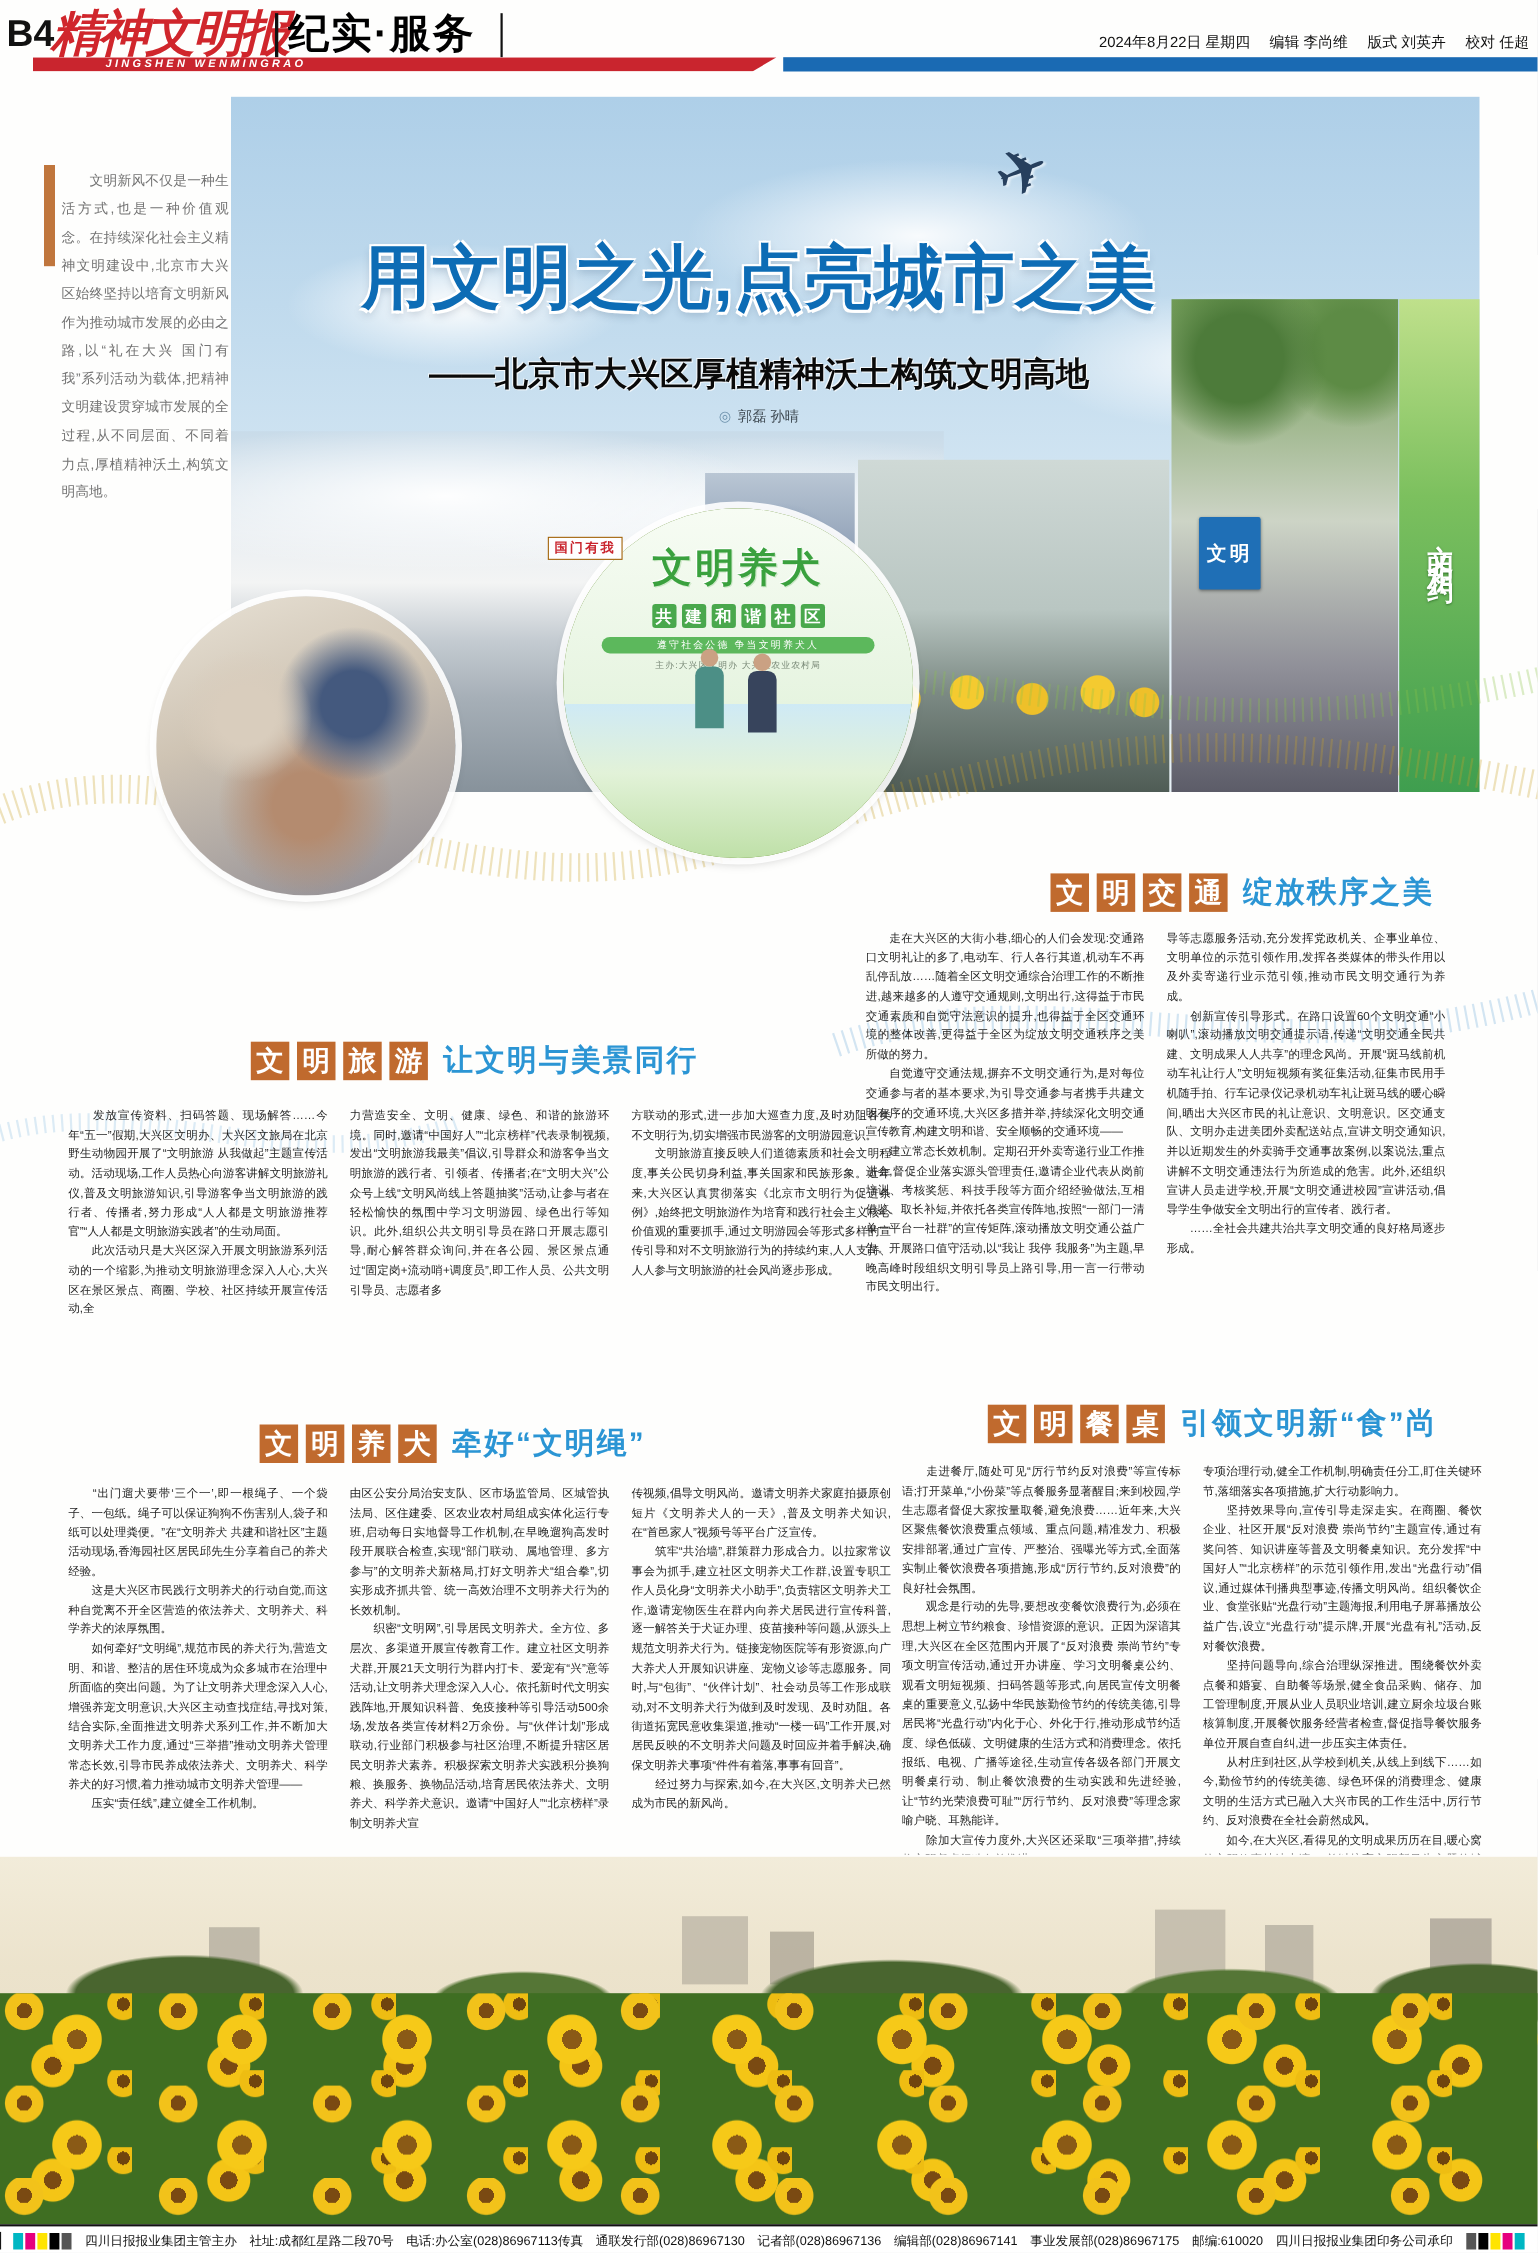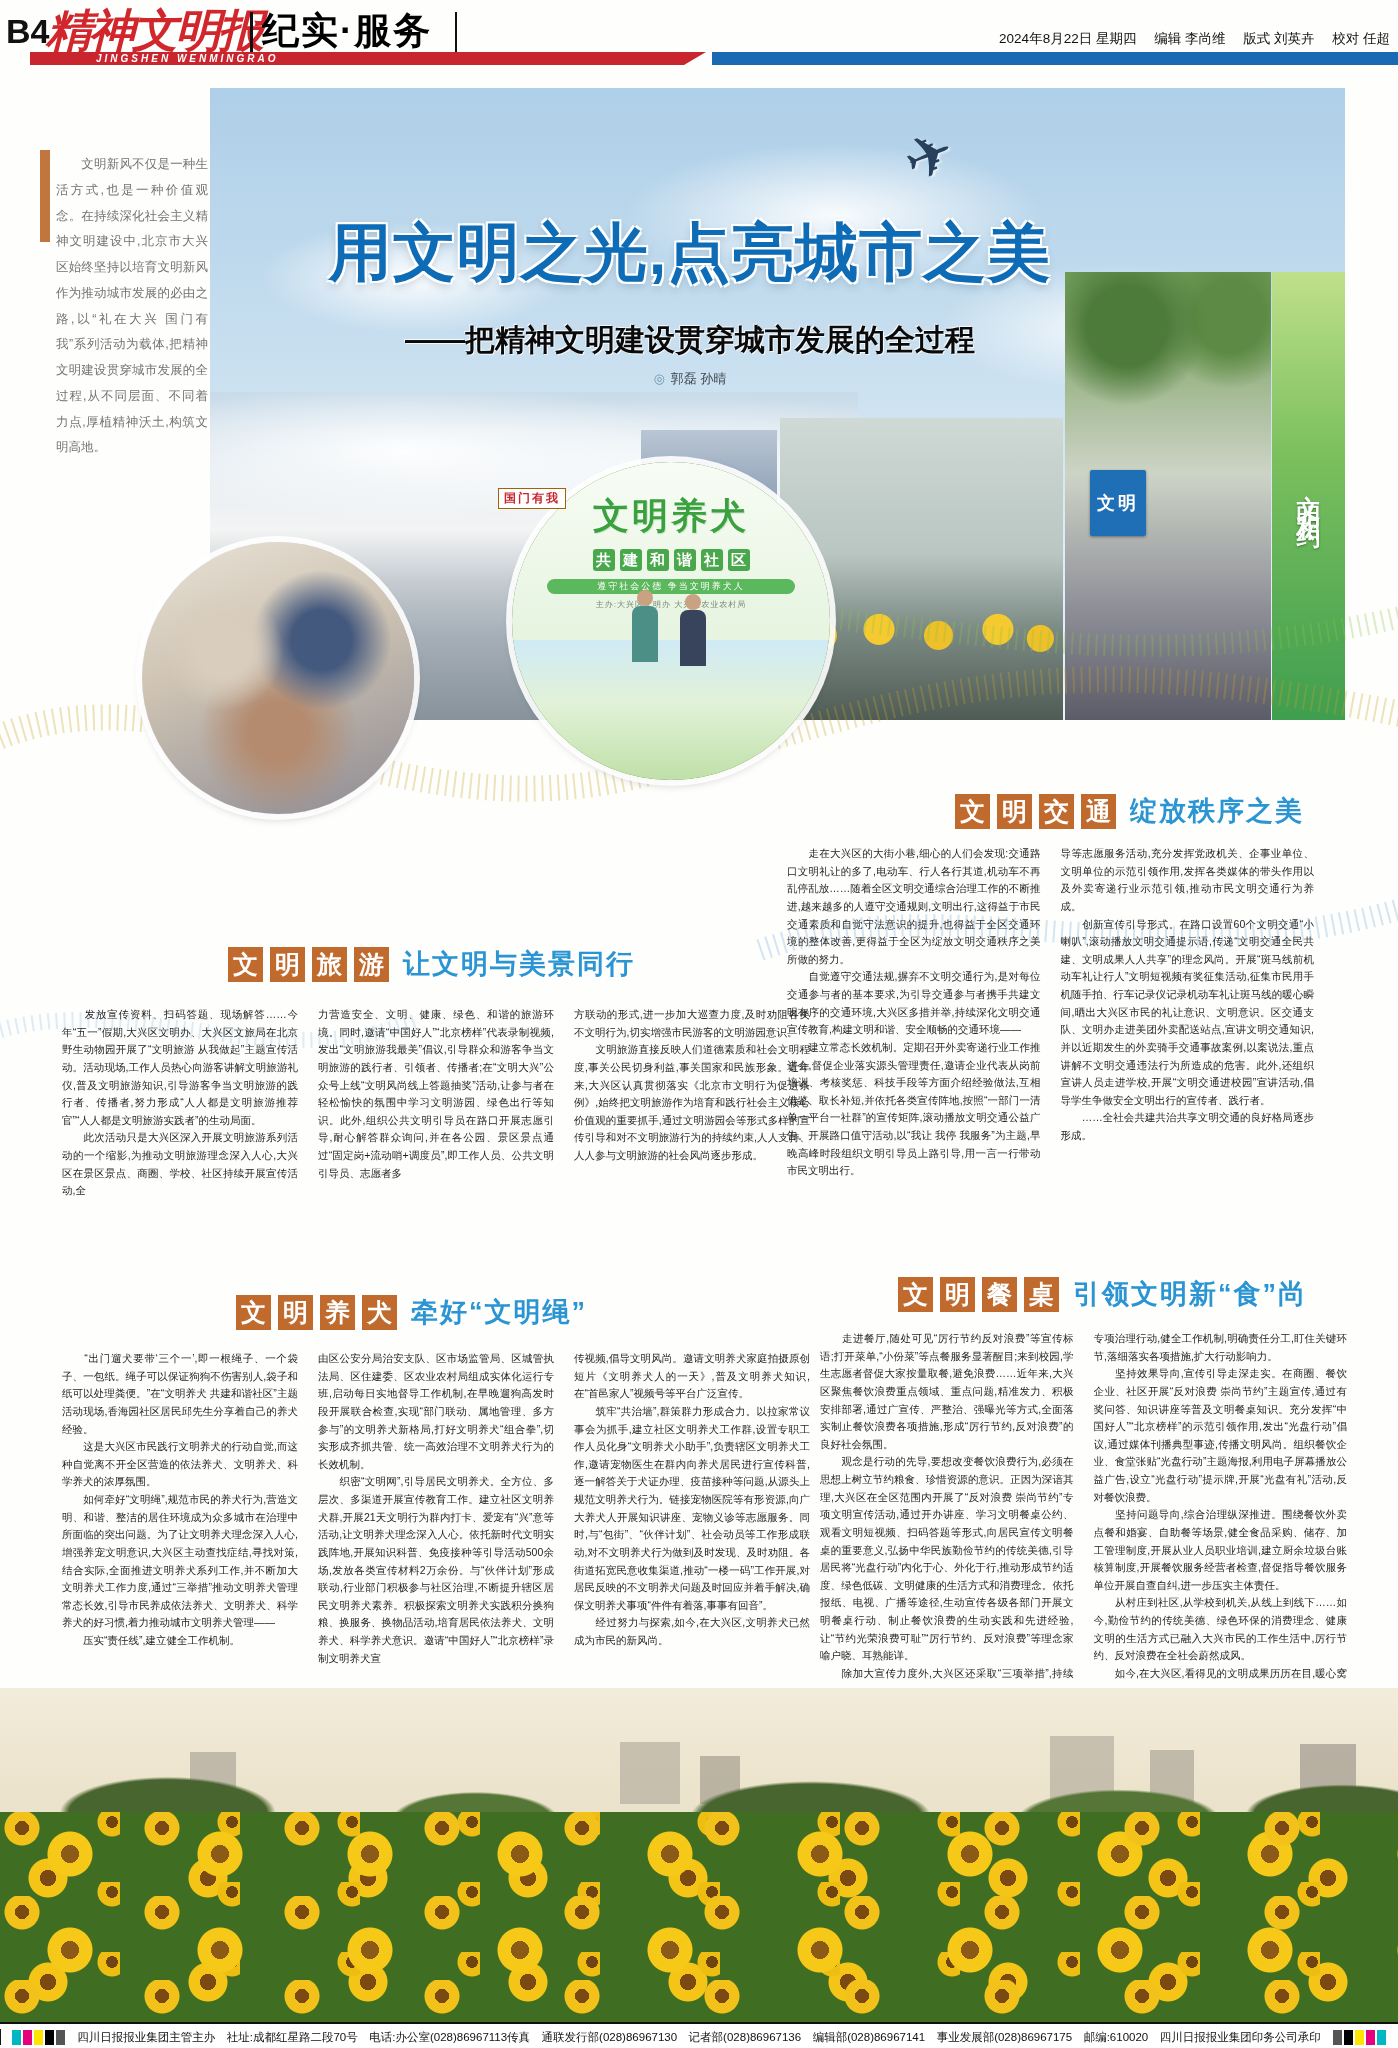--- a/index.html
+++ b/index.html
@@ -210,21 +210,21 @@
       <div class="stage-org">主办:大兴区文明办 大兴区农业农村局</div>
     </div>
     <div class="stage-ground">
       <div class="host host1"></div>
       <div class="host host2"></div>
     </div>
   </div>
   <div class="abs gate-label">国门有我</div>
 
   <div class="abs headline">用文明之光,点亮城市之美</div>
-  <div class="abs subhead">——把精神文明建设贯穿城市发展的全过程</div>
+  <div class="abs subhead">——北京市大兴区厚植精神沃土构筑文明高地</div>
   <div class="abs byline">
     <span class="mark">◎</span><span>郭磊 孙晴</span>
   </div>
 
   <div class="abs intro">
     <p>　　文明新风不仅是一种生活方式,也是一种价值观念。在持续深化社会主义精神文明建设中,北京市大兴区始终坚持以培育文明新风作为推动城市发展的必由之路,以“礼在大兴 国门有我”系列活动为载体,把精神文明建设贯穿城市发展的全过程,从不同层面、不同着力点,厚植精神沃土,构筑文明高地。</p>
   </div>
 
   <div class="abs sec-head" id="tourism-head">
     <div class="sec-tag">

